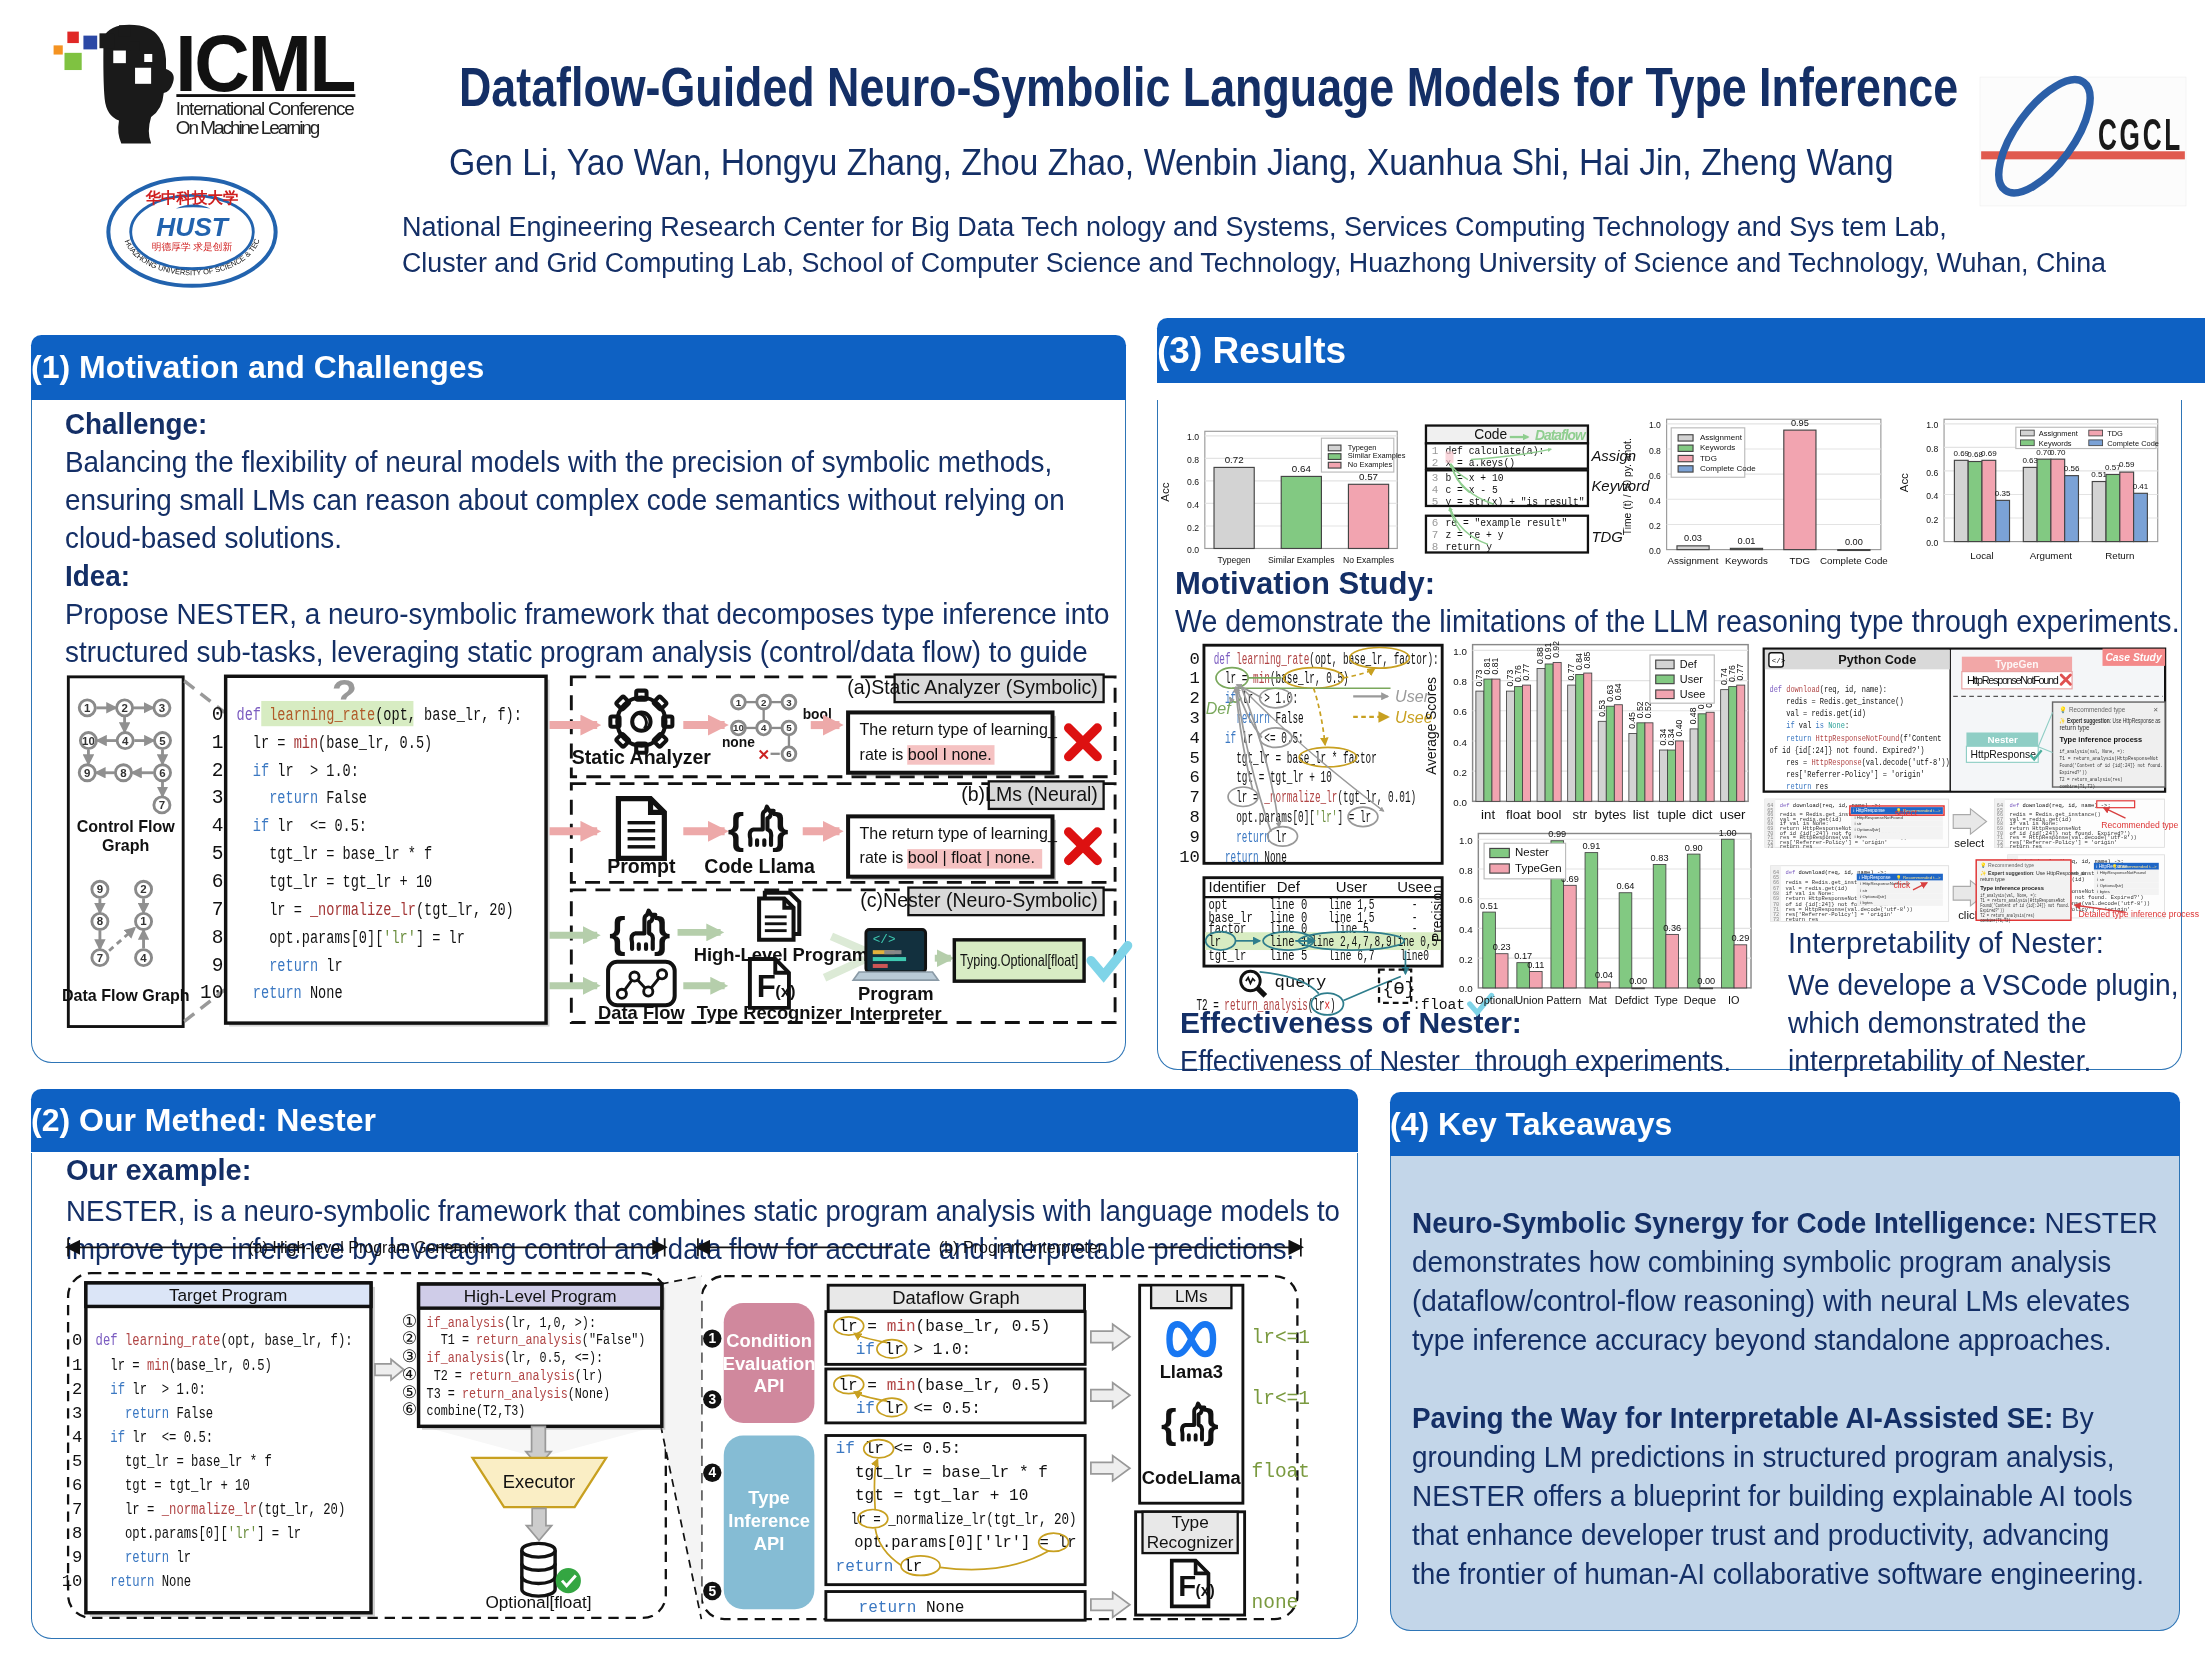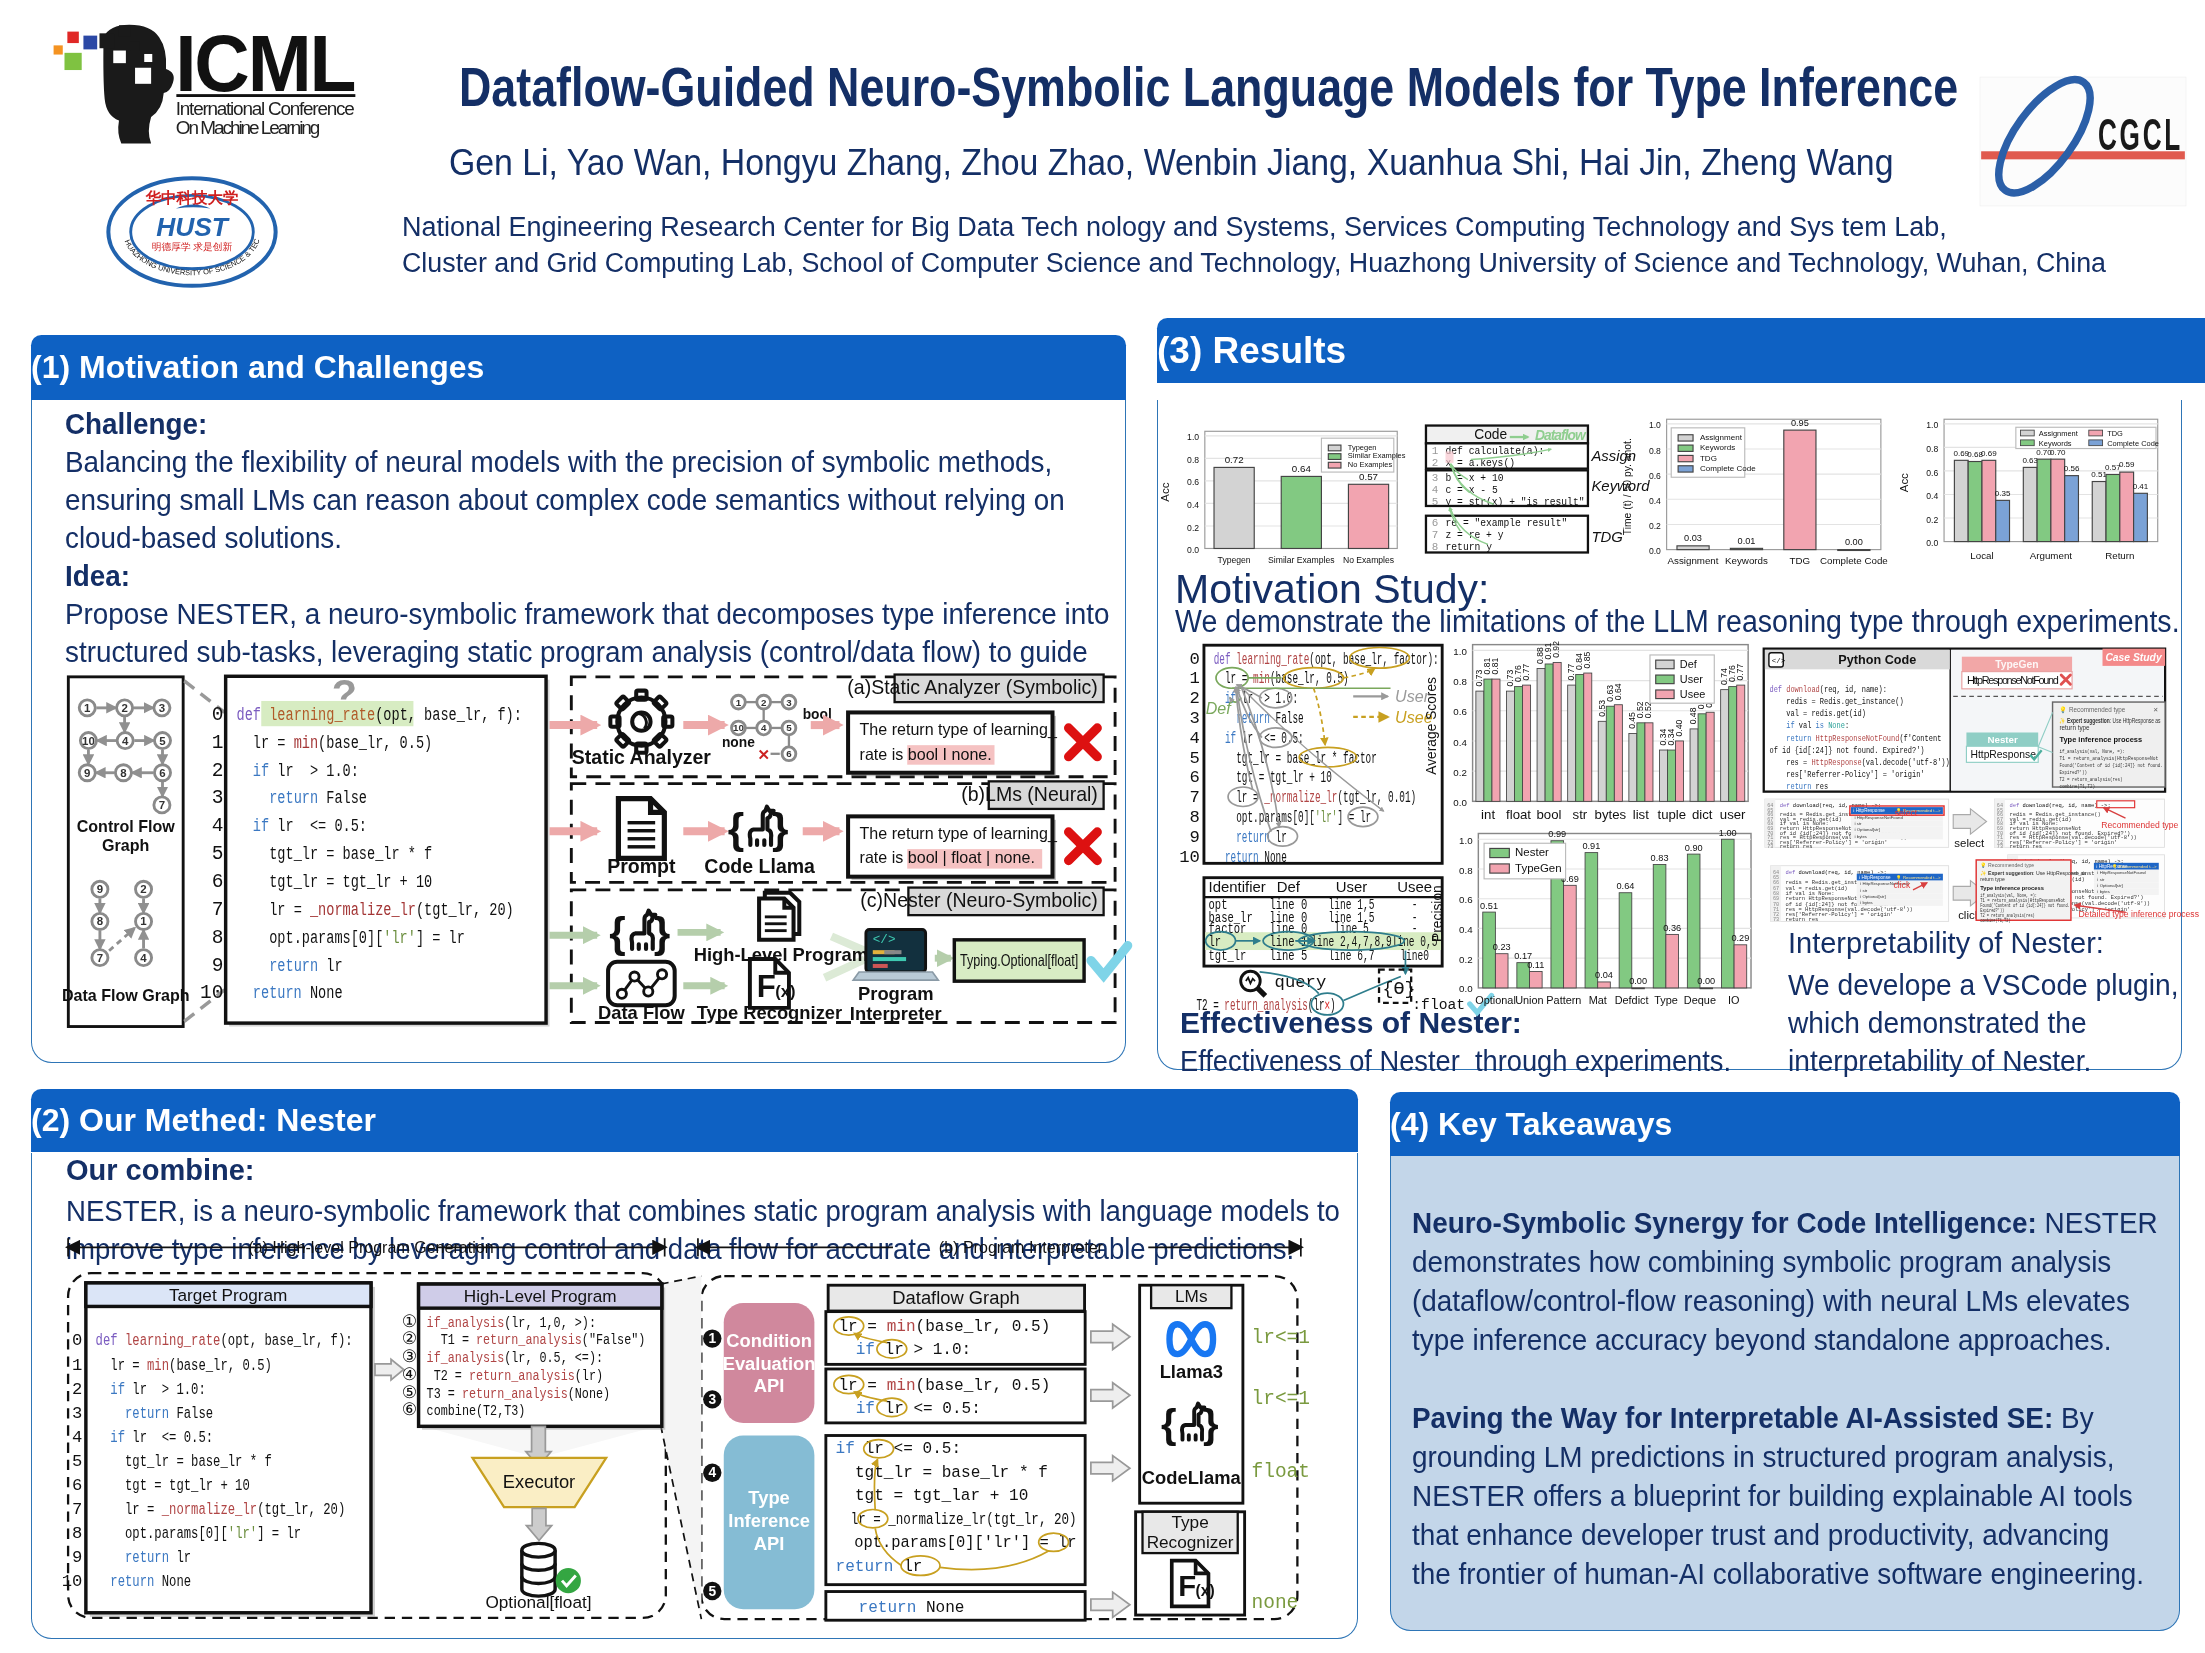--- a/index.html
+++ b/index.html
@@ -464,21 +464,21 @@
     <rect x="3509" y="744" width="244" height="37" fill="#fff" stroke="#bbb" stroke-width="2"></rect>
     <rect x="3517" y="749" width="24" height="10" fill="#d3d3d3" stroke="#444" stroke-width="1.5"></rect>
     <text x="3549" y="759" font-size="13" fill="#111">Assignment</text>
     <rect x="3517" y="766" width="24" height="10" fill="#82c982" stroke="#444" stroke-width="1.5"></rect>
     <text x="3549" y="776" font-size="13" fill="#111">Keywords</text>
     <rect x="3636" y="749" width="24" height="10" fill="#f2a4b0" stroke="#444" stroke-width="1.5"></rect>
     <text x="3668" y="759" font-size="13" fill="#111">TDG</text>
     <rect x="3636" y="766" width="24" height="10" fill="#7ba2d6" stroke="#444" stroke-width="1.5"></rect>
     <text x="3668" y="776" font-size="13" fill="#111">Complete Code</text>
   </svg>
-<div class="abs fit p3t1" style="left:1175px;top:566px;font-size:41px;font-weight:normal">Motivation Study:</div>
+<div class="abs fit p3t1" style="left:1175px;top:566px;font-size:31px;font-weight:bold">Motivation Study:</div>
 <div class="abs fit p3t2" style="left:1175px;top:604px;font-size:31px;transform:scaleX(.92)">We demonstrate the limitations of the LLM reasoning type through experiments.</div>
 <div class="abs fit p3t3" style="left:1180px;top:1006px;font-size:30px;font-weight:bold">Effectiveness of Nester:</div>
 <div class="abs fit p3t4" style="left:1180px;top:1045px;font-size:29px;transform:scaleX(.94)">Effectiveness of Nester&nbsp;&nbsp;through experiments.</div>
 <div class="abs fit p3t5" style="left:1788px;top:927px;font-size:29px;font-weight:normal">Interpretability of Nester:</div>
 <div class="abs fit p3t6" style="left:1788px;top:966px;font-size:29px;line-height:38px;transform:scaleX(.97)">We develope a VSCode plugin,<br>which demonstrated the<br>interpretability of Nester.</div>
 <svg class="abs" style="left:1157px;top:632px" width="1025" height="438" viewBox="2014 1100 1784 763">
     <defs>
       <marker id="agray2" viewBox="0 0 10 10" refX="8" refY="5" markerWidth="3.5" markerHeight="3.5" orient="auto-start-reverse">
         <path d="M0,0 L10,5 L0,10 z" fill="#9a9a9a"></path>
       </marker>
@@ -948,21 +948,21 @@
     <text x="3447" y="1549" font-size="10" font-weight="bold" fill="#111">Type inference process</text>
     <text x="3447" y="1562" font-size="8" class="mono" fill="#333" textLength="99" lengthAdjust="spacingAndGlyphs">if_analysis(val, None, =):</text>
     <text x="3447" y="1570.5" font-size="8" class="mono" fill="#333" textLength="148" lengthAdjust="spacingAndGlyphs">   T1 = return_analysis(HttpResponseNot</text>
     <text x="3447" y="1579.0" font-size="8" class="mono" fill="#333" textLength="156" lengthAdjust="spacingAndGlyphs">Found('Content of id {id[:24]} not found.</text>
     <text x="3447" y="1587.5" font-size="8" class="mono" fill="#333" textLength="42" lengthAdjust="spacingAndGlyphs">Expired?'))</text>
     <text x="3447" y="1596.0" font-size="8" class="mono" fill="#333" textLength="95" lengthAdjust="spacingAndGlyphs">T2 = return_analysis(res)</text>
     <text x="3447" y="1604.5" font-size="8" class="mono" fill="#333" textLength="53" lengthAdjust="spacingAndGlyphs">combine(T1,T2)</text>
     <line x1="3700" y1="1588" x2="3612" y2="1576" stroke="#d84040" stroke-width="2.5" marker-end="url(#ared2)"></line>
     <text x="3618" y="1596" font-size="15" fill="#d33">Detailed type inference process</text>
   </svg>
-<div class="abs fit p2t1" style="left:66px;top:1154px;font-size:29px;font-weight:bold">Our combine:</div>
+<div class="abs fit p2t1" style="left:66px;top:1154px;font-size:29px;font-weight:bold">Our example:</div>
 <div class="abs fit p2t2" style="left:66px;top:1192px;font-size:29px;line-height:38px;transform:scaleX(.95)">NESTER, is a neuro-symbolic framework that combines static program analysis with language models to<br>improve type inference by leveraging control and data flow for accurate and interpretable predictions.</div>
 <svg class="abs" style="left:31px;top:1229px" width="1327" height="409" viewBox="54 2140 2310 713">
     <defs>
       <marker id="ablk" viewBox="0 0 10 10" refX="8" refY="5" markerWidth="9" markerHeight="9" orient="auto-start-reverse">
         <path d="M0,0 L10,5 L0,10 z" fill="#111"></path>
       </marker>
       <marker id="agold2" viewBox="0 0 10 10" refX="8" refY="5" markerWidth="5" markerHeight="5" orient="auto-start-reverse">
         <path d="M0,0 L10,5 L0,10 z" fill="#c8a020"></path>
       </marker>
     </defs>

